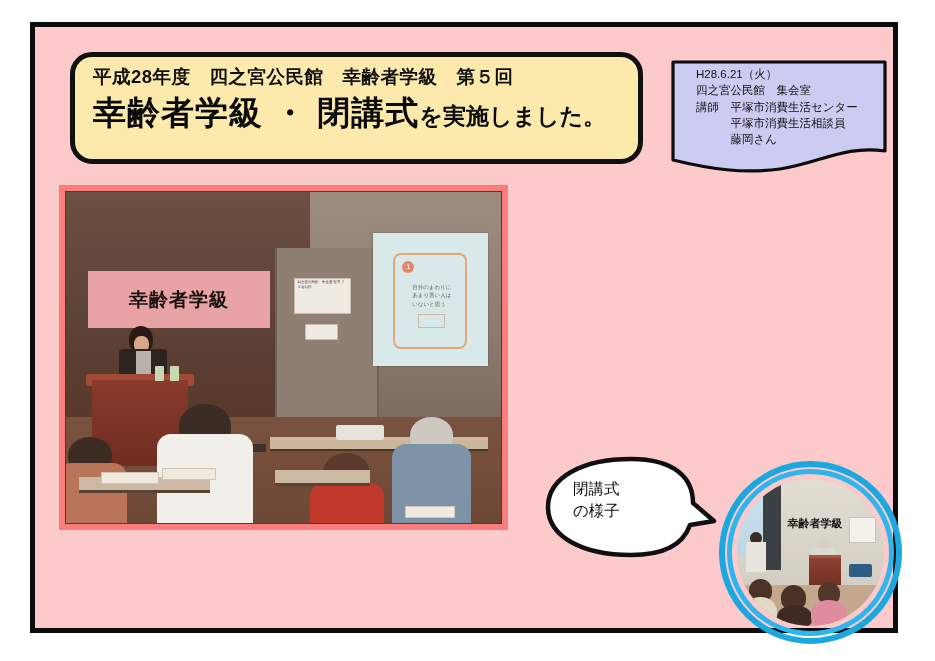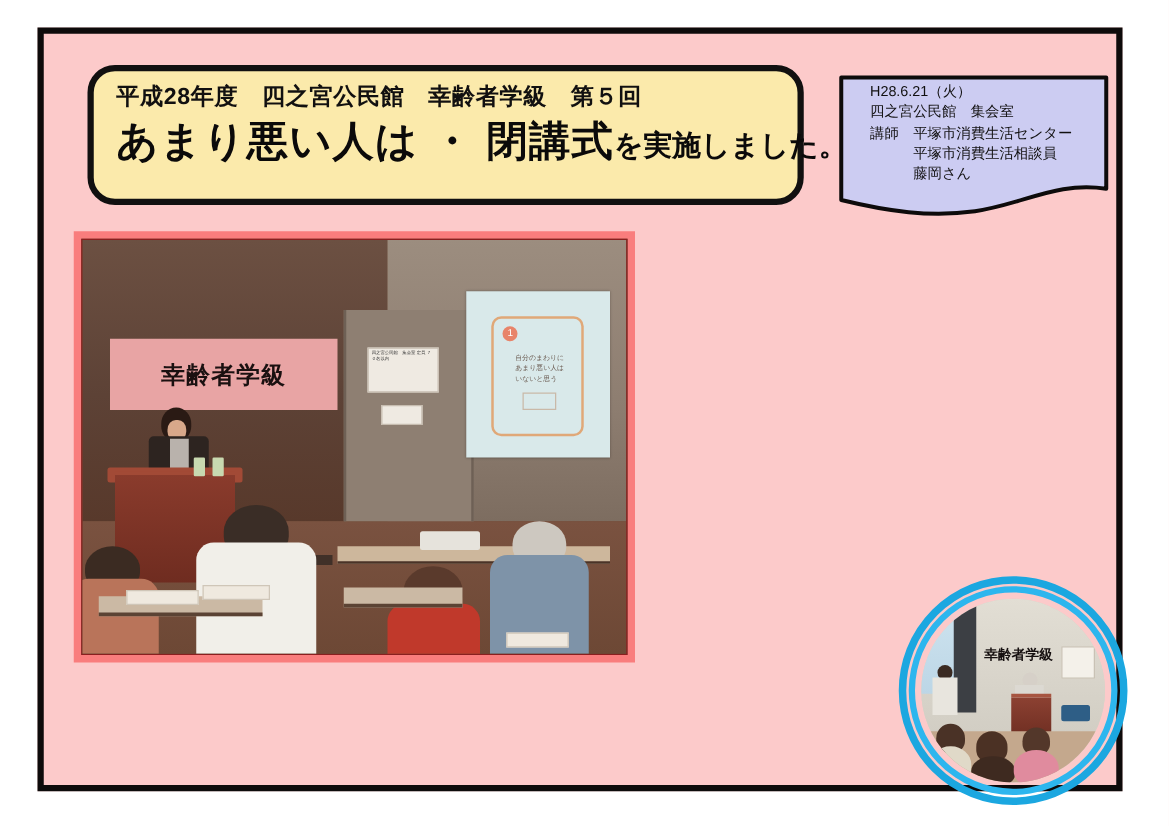--- a/index.html
+++ b/index.html
@@ -390,21 +390,21 @@
 </head>
 <body>
 
 <div id="page">
 
   <div id="pink-board">
 
     <div id="title-box">
       <div id="title-line1">平成28年度　四之宮公民館　幸齢者学級　第５回</div>
       <div id="title-line2">
-        <span class="title-big">あまり悪い人は ・ 閉講式</span><span class="title-small">を実施しました。</span>
+        <span class="title-big">幸齢者学級 ・ 閉講式</span><span class="title-small">を実施しました。</span>
       </div>
     </div>
 
     <div id="info-note">
       <svg viewBox="0 0 218 117" preserveAspectRatio="none">
         <path d="M3,3 L215,3 L215,92 C175,86 150,104 110,110 C74,115 40,110 3,101 Z" fill="#ccccf2" stroke="#0d0b0b" stroke-width="3.2" stroke-linejoin="round"></path>
       </svg>
       <div id="info-note-text">H28.6.21（火）
 四之宮公民館　集会室
 講師　平塚市消費生活センター
@@ -464,20 +464,27 @@
 
         <div class="ph-desk-a"></div>
         <div class="ph-desk-b"></div>
         <div class="ph-paper" style="left:8%; top:84.5%; width:13%; height:3%;"></div>
         <div class="ph-paper" style="left:22%; top:83.5%; width:12%; height:3%;"></div>
         <div class="ph-paper" style="left:78%; top:95%; width:11%; height:3%;"></div>
       </div>
     </div>
 
 
+    <div id="small-bubble">
+      <svg viewBox="0 0 180 110" preserveAspectRatio="none">
+        <path d="M88,4 C133,4 150,24 150,48 L171,66 L147,70 C140,90 120,100 88,100 C40,100 5,82 5,52 C5,22 40,4 88,4 Z" fill="#ffffff" stroke="#100e0e" stroke-width="4.5" stroke-linejoin="round"></path>
+      </svg>
+      <div id="small-bubble-text">閉講式
+の様子</div>
+    </div>
 
     <div id="circle-photo-wrap">
       <div id="circle-ring-outer"></div>
       <div id="circle-ring-inner"></div>
       <div id="circle-photo">
         <div class="cp-wall"></div>
         <div class="cp-window"></div>
         <div class="cp-curtain"></div>
         <div class="cp-banner">
           <span>幸齢者学級</span>

